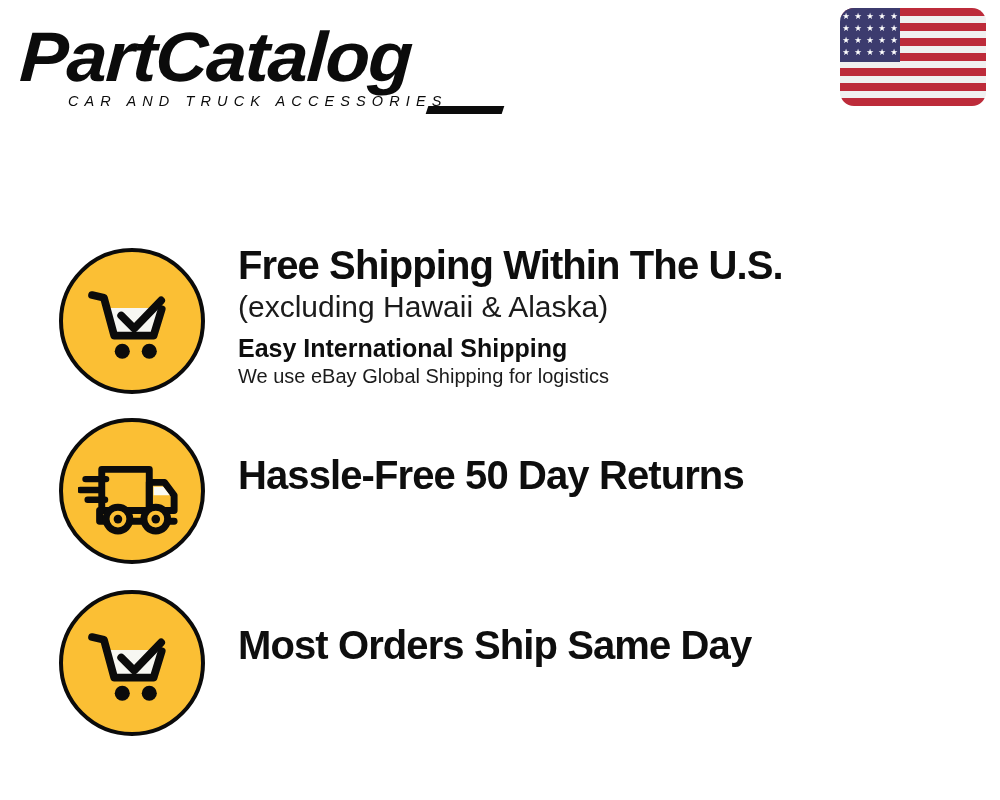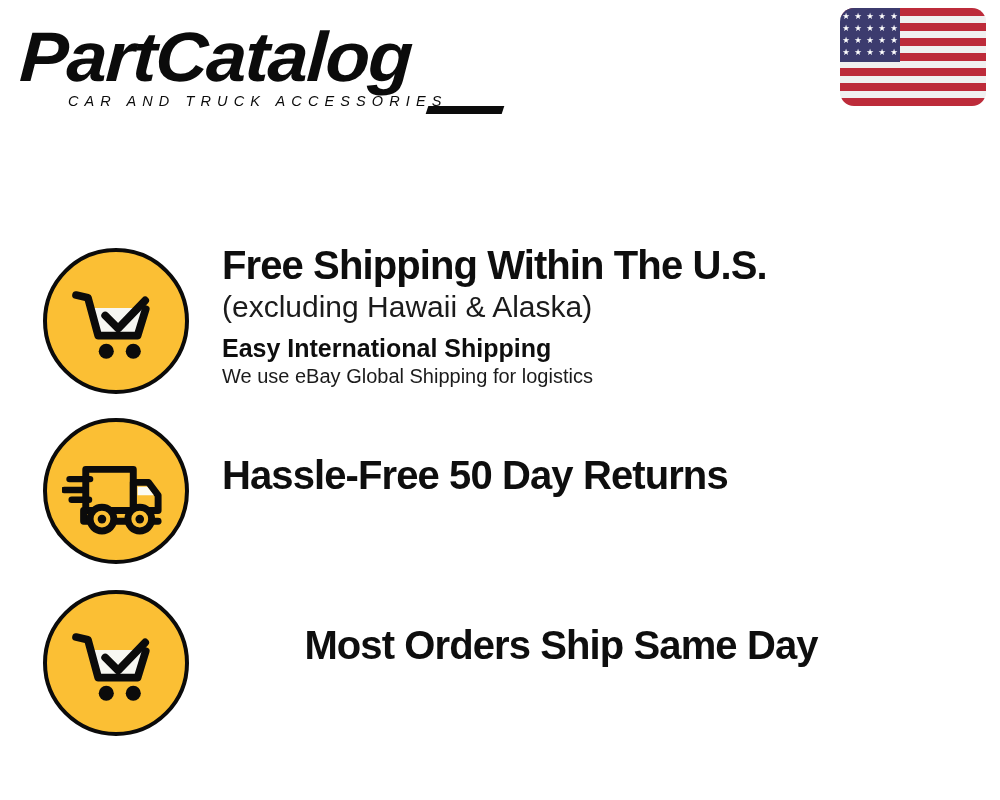--- a/index.html
+++ b/index.html
@@ -132,27 +132,27 @@
 
   
   .features {
     position: absolute;
     left: 0;
     top: 230px;
     width: 1000px;
   }
   .feature-row {
     position: absolute;
-    left: 0;
+    left: 16px;
     width: 920px;
     height: 160px;
   }
   .feature-row.row-0 { top: 8px; }
   .feature-row.row-1 { top: 178px; }
-  .feature-row.row-2 { top: 350px; text-align: center; }
+  .feature-row.row-2 { top: 350px; }
 
   .feature-icon {
     position: absolute;
     left: 43px;
     top: 10px;
     width: 146px;
     height: 146px;
     border-radius: 50%;
     background: #fbbf34;
     border: 4px solid #0b0b0b;

